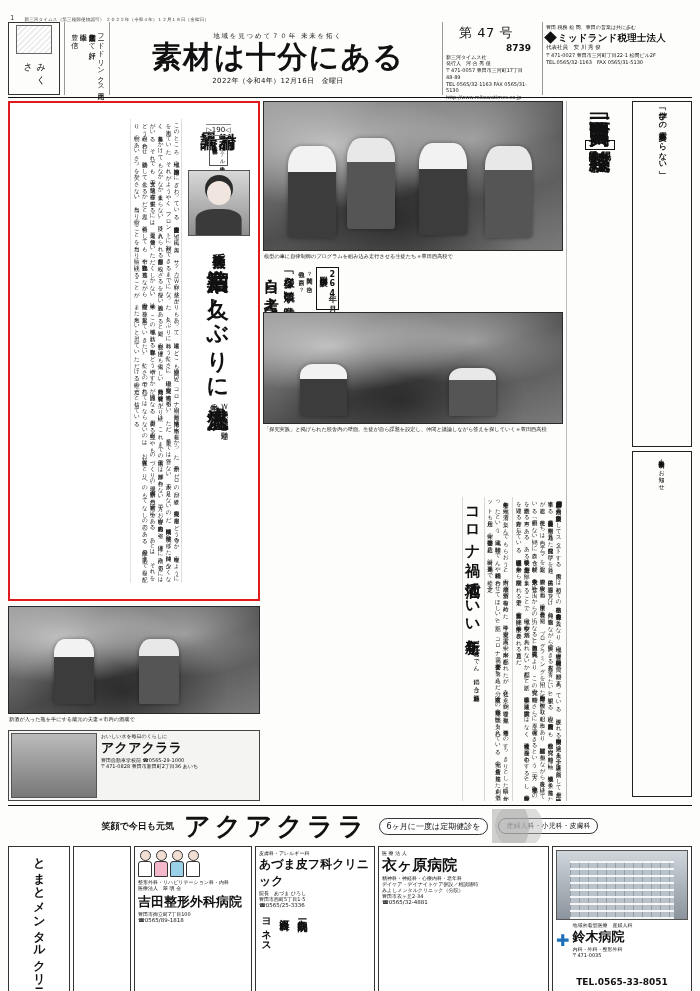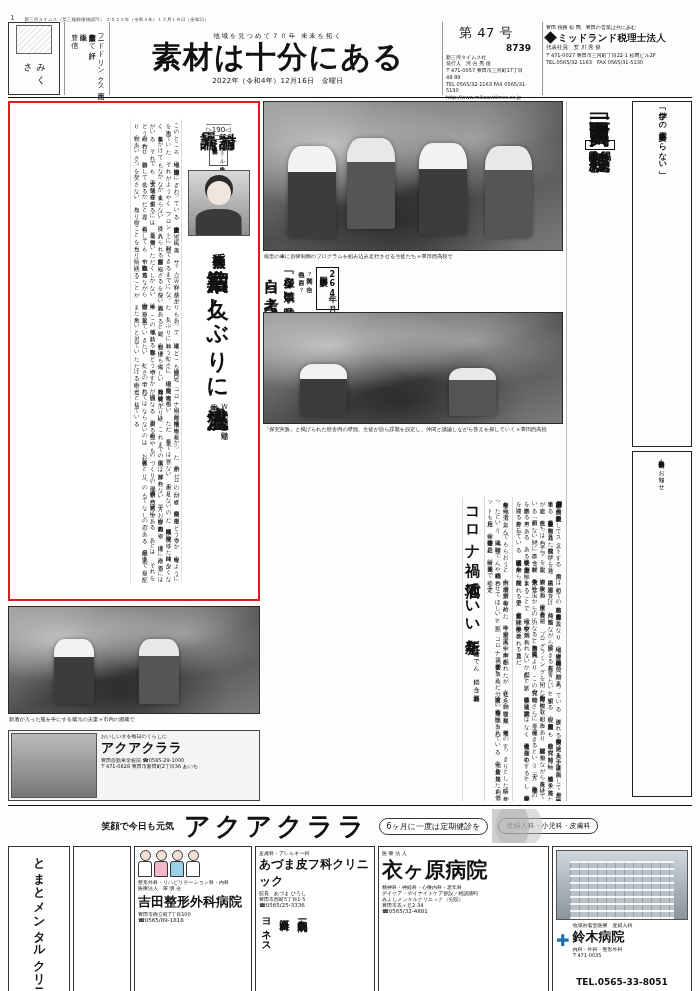--- a/index.html
+++ b/index.html
@@ -566,21 +566,21 @@
         <div class="tel">☎0565/25-3336</div>
         <div style="display:flex;gap:4px;margin-top:3px;">
           <div class="v" style="font-size:10px;font-weight:bold">ヨネス</div>
           <div class="v" style="font-size:10px;font-weight:bold">河合眼科</div>
           <div class="v" style="font-size:10px;font-weight:bold">三九朗病院</div>
         </div>
       </div>
 
       <div class="adcell" style="flex:1;flex-direction:column;">
         <div>医 療 法 人</div>
-        <div style="font-size:21px;font-weight:bold">衣ヶ原病院</div>
+        <div style="font-size:15px;font-weight:bold">衣ヶ原病院</div>
         <div>精神科・神経科・心療内科・老年科</div>
         <div>デイケア・デイナイトケア併設／相談随時</div>
         <div>みよしメンタルクリニック（分院）</div>
         <div>豊田市衣ヶ丘2-34</div>
         <div class="tel">☎0565/32-4881</div>
       </div>
 
       <div class="adcell" style="width:140px;flex-direction:column;">
         <div class="bldg"></div>
         <div style="display:flex;align-items:center;margin-top:2px;gap:3px;">

